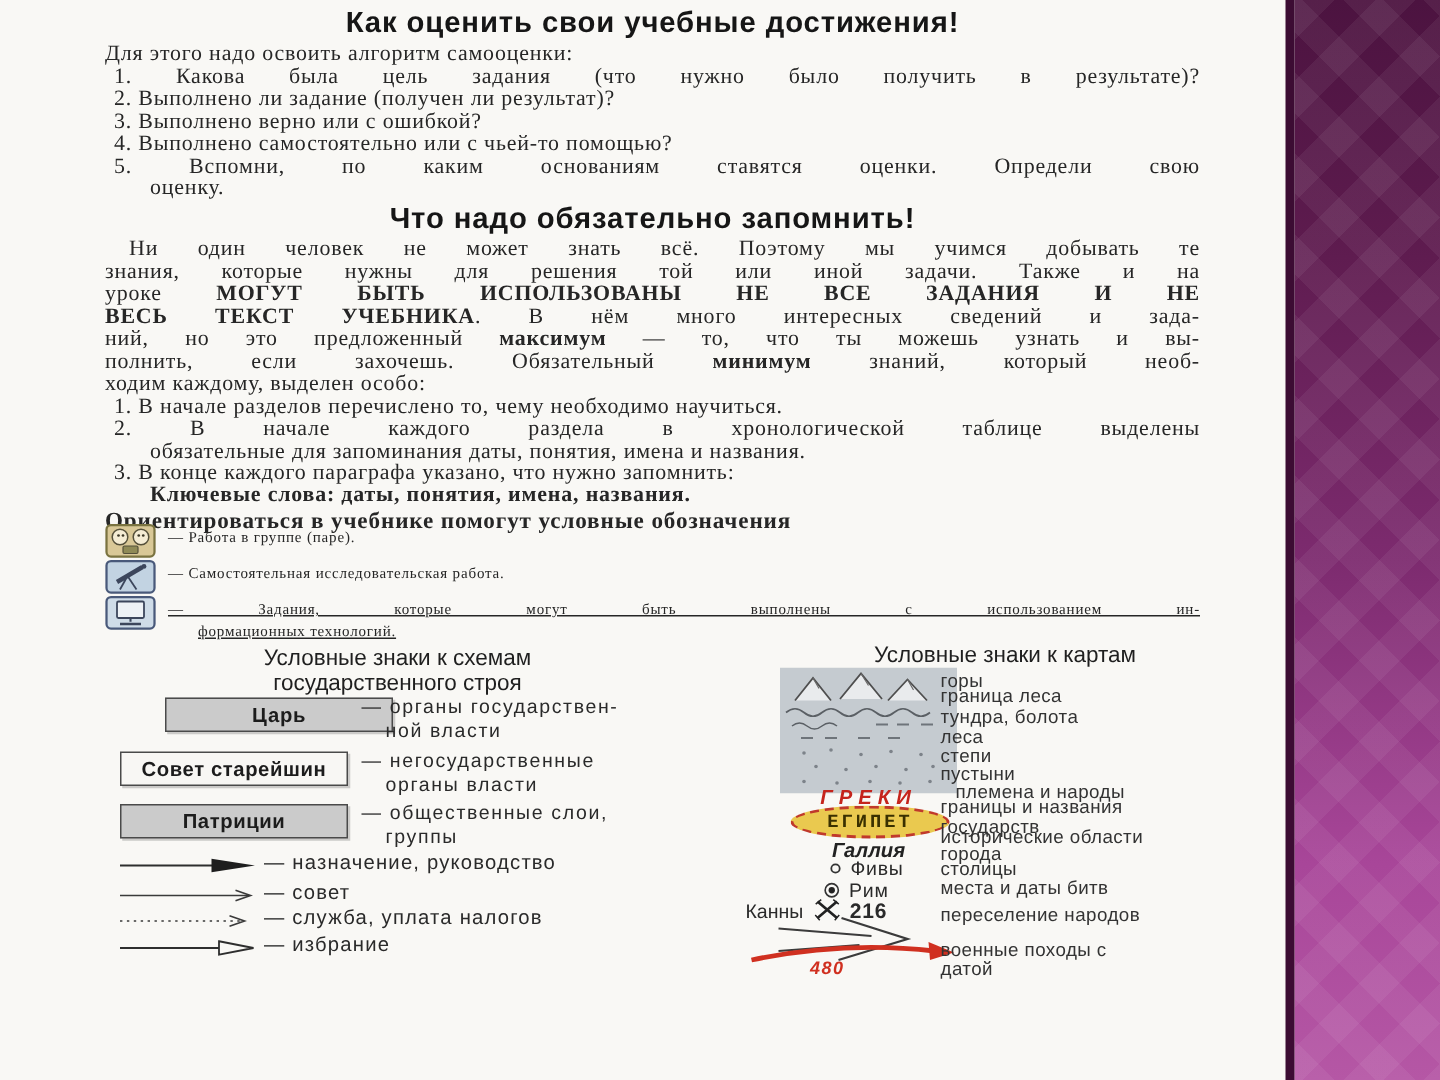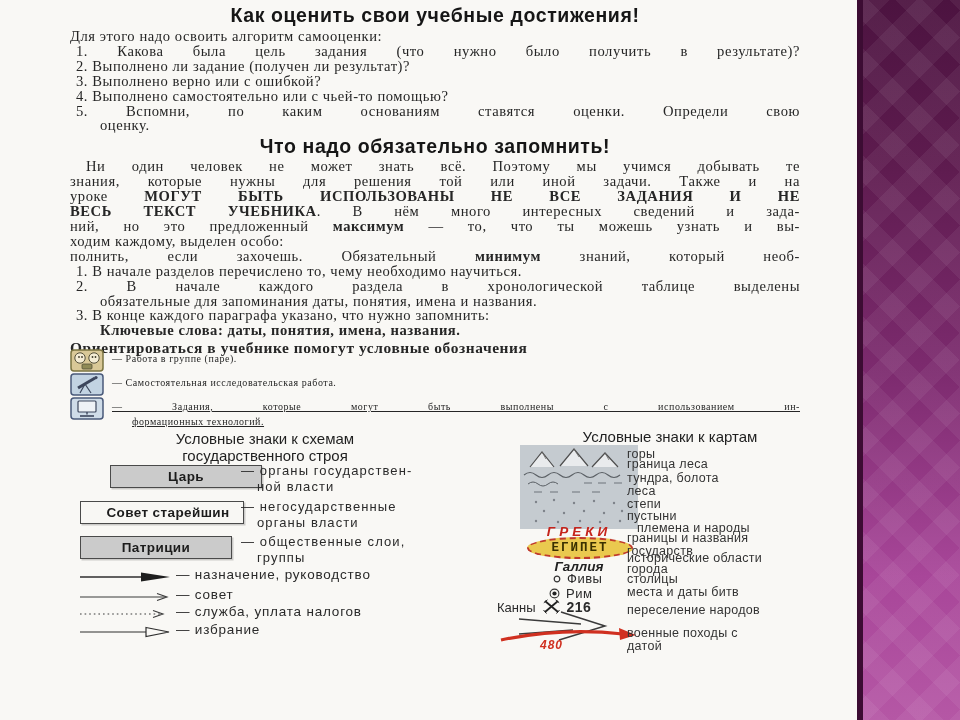--- a/index.html
+++ b/index.html
@@ -36,21 +36,21 @@
   
   .legends{position:absolute;top:425px;left:0;width:856px;height:295px;
            font-family:"Liberation Sans",sans-serif;color:#2a2a2a;}
   .sch-title,.map-title{position:absolute;text-align:center;font-weight:normal;font-size:15px;line-height:17px;color:#1f1f1f;}
   .sch-title{left:100px;top:5px;width:330px;}
   .map-title{left:505px;top:3px;width:330px;}
   .sbox{position:absolute;left:80px;width:150px;height:21px;border:1.6px solid #4a4a4a;
         display:flex;align-items:center;justify-content:center;
         font-weight:bold;font-size:13.5px;letter-spacing:.4px;color:#1c1c1c;
         box-shadow:1.5px 1.5px 0 rgba(120,120,120,.35);}
-  .fillgray{background:#cbcbcb;} .fillwhite{background:#f8f7f4;padding-left:12px;}
+  .fillgray{background:#cbcbcb;} .fillwhite{background:#f8f7f4;}
   .sdesc{position:absolute;left:241px;width:250px;font-size:13px;line-height:16px;letter-spacing:1.1px;}
   .sdesc .d2{padding-left:16px;}
   .sarrow{position:absolute;left:80px;}
   .salabel{position:absolute;left:176px;font-size:13.5px;letter-spacing:.8px;white-space:nowrap;}
   .mapbox{position:absolute;left:520px;top:20px;}
   .greki{position:absolute;left:518px;top:99px;width:122px;text-align:center;
          color:#c5241c;font-weight:bold;font-style:italic;font-size:13.5px;letter-spacing:4px;}
   .egypt{position:absolute;left:527px;top:112px;width:102px;height:18px;border-radius:50%;
          background:#eac94f;border:2px dashed #c0392b;
          display:flex;align-items:center;justify-content:center;
@@ -82,22 +82,22 @@
       <div class="ln pl6">4. Выполнено самостоятельно или с чьей-то помощью?</div>
       <div class="ln j pl6">5. Вспомни, по каким основаниям ставятся оценки. Определи свою</div>
       <div class="ln pl30">оценку.</div>
 
       <div class="h1 t2">Что надо обязательно запомнить!</div>
       <div class="ln j ind">Ни один человек не может знать всё. Поэтому мы учимся добывать те</div>
       <div class="ln j">знания, которые нужны для решения той или иной задачи. Также и на</div>
       <div class="ln j"><span>уроке </span><b>МОГУТ БЫТЬ ИСПОЛЬЗОВАНЫ НЕ ВСЕ ЗАДАНИЯ И НЕ</b></div>
       <div class="ln j"><b>ВЕСЬ ТЕКСТ УЧЕБНИКА</b><span>. В нём много интересных сведений и зада-</span></div>
       <div class="ln j"><span>ний, но это предложенный </span><b>максимум</b><span> — то, что ты можешь узнать и вы-</span></div>
+      <div class="ln j"><span>полнить, если захочешь. Обязательный </span><b>минимум</b><span> знаний, который необ-</span></div>
       <div class="ln">ходим каждому, выделен особо:</div>
-      <div class="ln j"><span>полнить, если захочешь. Обязательный </span><b>минимум</b><span> знаний, который необ-</span></div>
 
       <div class="ln pl6">1. В начале разделов перечислено то, чему необходимо научиться.</div>
       <div class="ln j pl6">2. В начале каждого раздела в хронологической таблице выделены</div>
       <div class="ln pl30">обязательные для запоминания даты, понятия, имена и названия.</div>
       <div class="ln pl6">3. В конце каждого параграфа указано, что нужно запомнить:</div>
       <div class="ln kw">Ключевые слова: даты, понятия, имена, названия.</div>
       <div class="ln orient">Ориентироваться в учебнике помогут условные обозначения</div>
     </div>
 
     <div class="symbols">

